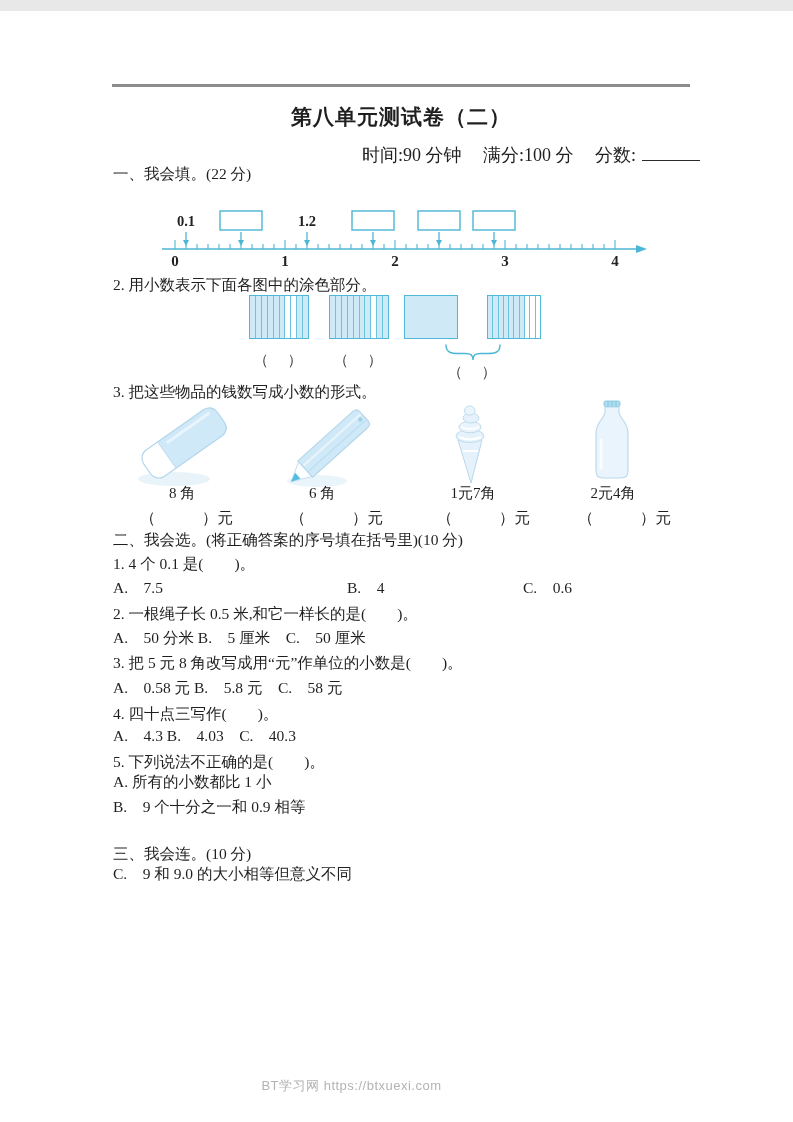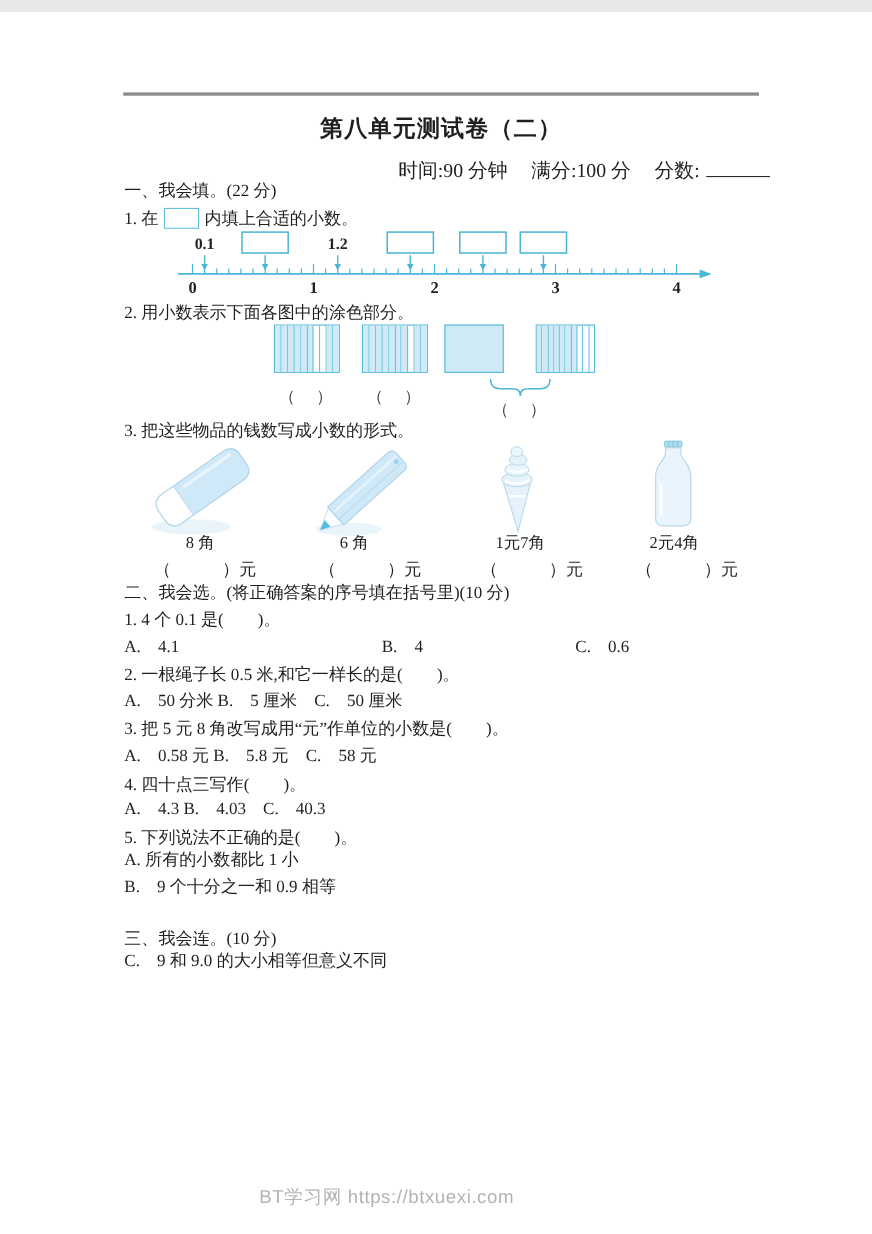--- a/index.html
+++ b/index.html
@@ -29,44 +29,41 @@
   .fig-paren.group { top:68px; }
   
   .price-label { position:absolute; top:473px; width:90px; text-align:center; white-space:nowrap; font-size:15px; }
   .money-blank { position:absolute; top:497px; white-space:nowrap; font-size:15.5px; }
   
   .opts-spread { position:absolute; left:113px; width:560px; }
   .opts-spread span { position:absolute; top:0; white-space:nowrap; }
   .opt-a { left:0; } .opt-b { left:234px; } .opt-c { left:410px; }
   .watermark { position:absolute; left:0; top:1066px; width:703px; text-align:center;
                font-family:"Liberation Sans","DejaVu Sans",sans-serif;
-               font-size:17px; color:#b3b3b3; letter-spacing:0.5px; }
+               font-size:13px; color:#b3b3b3; letter-spacing:0.5px; }
   svg text { font-family:"Liberation Serif","DejaVu Serif",serif; }
 </style>
 </head>
 <body>
 
 <div class="page">
 
   <div class="top-rule"></div>
 
   <h1 class="title">第八单元测试卷（二）</h1>
 
   <div class="info-line">
     <span class="seg">时间:90 分钟</span>
     <span class="seg">满分:100 分</span>
     <span>分数:</span>
     <span class="score-line"></span>
   </div>
 
   <div class="line" style="top:152px">一、我会填。(22 分)</div>
 
-  <div class="line" style="top:178px">
-    <span>1. 在</span><span class="inline-box"></span><span>内填上合适的小数。</span>
-  </div>
 
   <svg id="numberline" class="abs" style="left:152px; top:198px" width="505" height="62">
       <line x1="10" y1="40" x2="490" y2="40" stroke="#4cb6d5" stroke-width="1.6"></line>
       <polygon points="495,40 484,36 484,44" fill="#4cb6d5"></polygon>
       <line x1="23" y1="40" x2="23" y2="31" stroke="#4cb6d5" stroke-width="1.1"></line>
       <line x1="34" y1="40" x2="34" y2="35" stroke="#4cb6d5" stroke-width="1.1"></line>
       <line x1="45" y1="40" x2="45" y2="35" stroke="#4cb6d5" stroke-width="1.1"></line>
       <line x1="56.00000000000001" y1="40" x2="56.00000000000001" y2="35" stroke="#4cb6d5" stroke-width="1.1"></line>
       <line x1="67" y1="40" x2="67" y2="35" stroke="#4cb6d5" stroke-width="1.1"></line>
       <line x1="78" y1="40" x2="78" y2="35" stroke="#4cb6d5" stroke-width="1.1"></line>
@@ -236,21 +233,21 @@
       <span class="money-blank" style="left: 140px;">（　　　）元</span>
       <span class="money-blank" style="left: 290px;">（　　　）元</span>
       <span class="money-blank" style="left: 437px;">（　　　）元</span>
       <span class="money-blank" style="left: 578px;">（　　　）元</span>
     </div>
 
   <div class="line" style="top:518px">二、我会选。(将正确答案的序号填在括号里)(10 分)</div>
 
   <div class="line" style="top:542px">1. 4 个 0.1 是(　　)。</div>
   <div class="opts-spread" style="top:567px">
-    <span class="opt-a">A.　4.1</span>
+    <span class="opt-a">A.　7.5</span>
     <span class="opt-b">B.　4</span>
     <span class="opt-c">C.　0.6</span>
   </div>
 
   <div class="line" style="top:592px">2. 一根绳子长 0.5 米,和它一样长的是(　　)。</div>
   <div class="line" style="top:616px">A.　50 分米 B.　5 厘米　C.　50 厘米</div>
 
   <div class="line" style="top:641px">3. 把 5 元 8 角改写成用“元”作单位的小数是(　　)。</div>
   <div class="line" style="top:666px">A.　0.58 元 B.　5.8 元　C.　58 元</div>
 

